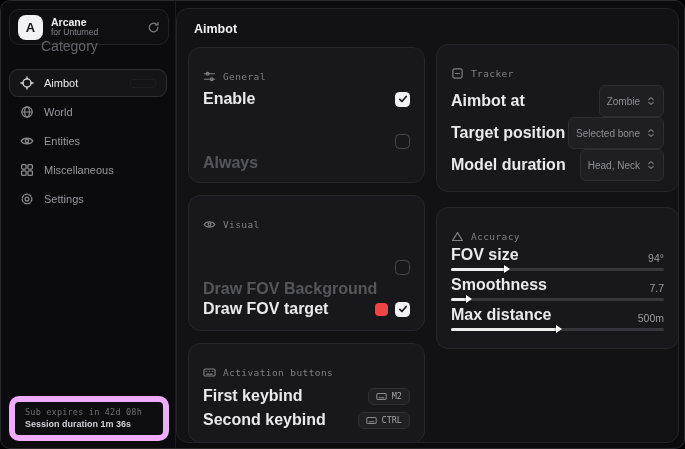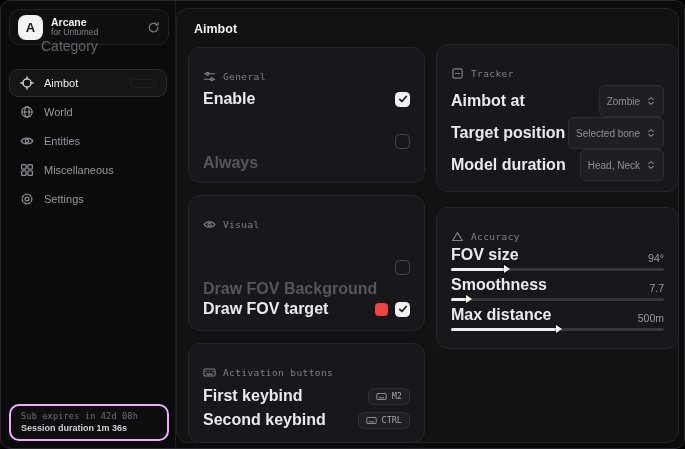--- a/index.html
+++ b/index.html
@@ -15,21 +15,21 @@
   .brand-name{font-size:10.5px;font-weight:700;color:#f0f0f4;}
   .brand-sub{font-size:8.5px;color:#85858d;}
   .icon{display:inline-flex;align-items:center;justify-content:center;color:#8b8b93;flex:0 0 auto;}
   .refresh-btn{color:#77777f;cursor:pointer;}
   .category-label{position:absolute;left:12px;top:37px;font-size:14px;color:#63636b;margin-left:28px;}
   .nav{position:absolute;left:0;right:0;top:68px;display:flex;flex-direction:column;gap:1px;padding:0 8px;}
   .nav-item{height:28px;display:flex;align-items:center;gap:10px;padding:0 10px;border:1px solid transparent;border-radius:9px;color:#97979f;font-size:11px;font-weight:500;cursor:pointer;}
   .nav-item.active{background:#151518;border-color:#2d2d33;color:#ebebf0;}
   .nav-item.active .icon{color:#dcdce2;}
   .ghost{margin-left:auto;width:26px;height:9px;border:1px solid #1e1e22;border-radius:3px;}
-  .footer-card{position:absolute;left:8px;bottom:7px;width:160px;background:#0e0e11;border:2px solid #f0abfc;border-radius:10px;padding:5px 10px 6px;}
+  .footer-card{position:absolute;left:8px;bottom:7px;width:160px;background:#0e0e11;border:6px solid #f0abfc;border-radius:10px;padding:5px 10px 6px;}
   .sub-line{font-family:"DejaVu Sans Mono",monospace;font-size:8.5px;color:#6f6f78;letter-spacing:.2px;}
   .sess-line{font-size:9px;font-weight:700;color:#cfcfd6;margin-top:2px;}
 
   
   .panel{position:absolute;left:175px;top:7px;width:503px;height:435px;background:#121215;border:1px solid #232329;border-radius:12px;}
   .page-title{position:absolute;left:17px;top:13px;font-size:12.5px;font-weight:700;color:#f1f1f5;margin:0;}
   .col{position:absolute;display:flex;flex-direction:column;}
   .col-left{left:11px;top:38px;width:237px;gap:12px;}
   .col-right{left:259px;top:35px;width:243px;gap:15px;}
   .card{background:#18181c;border:1px solid #26262b;border-radius:12px;padding:20px 14px 10px;}

